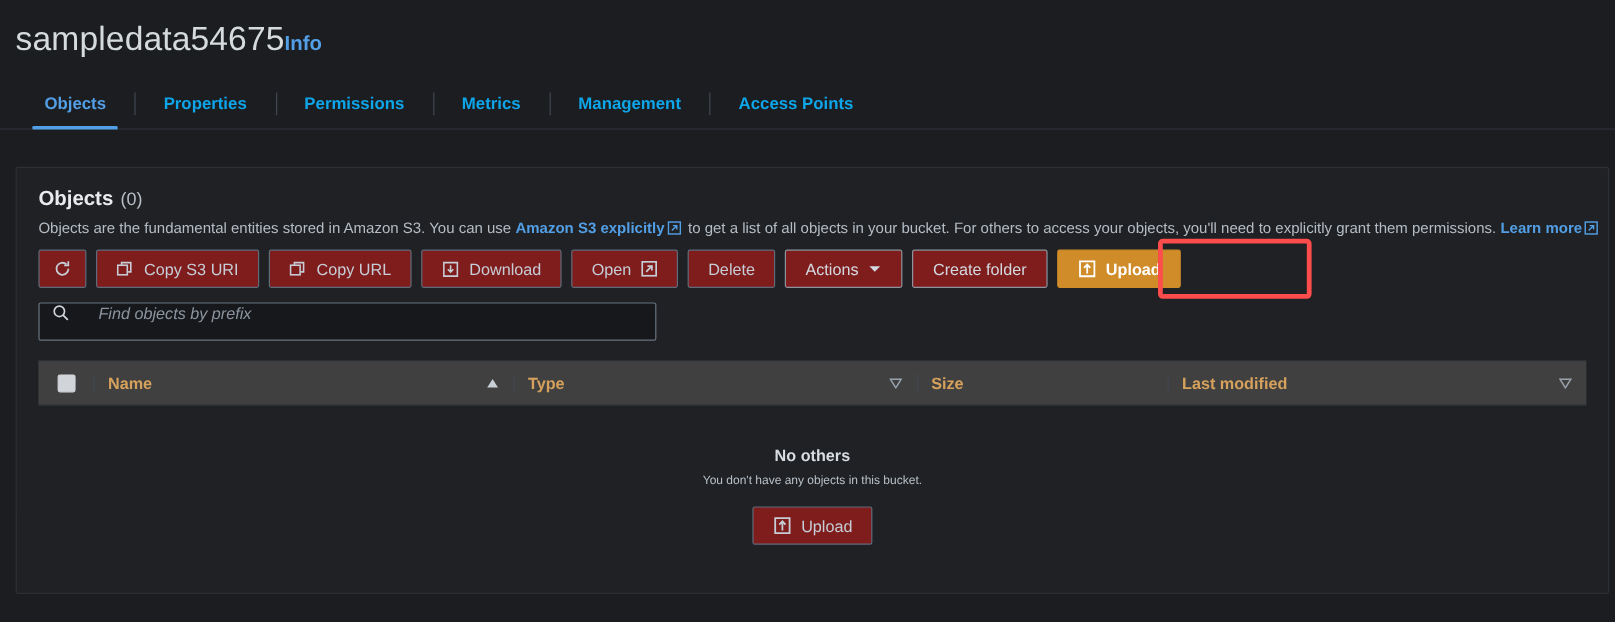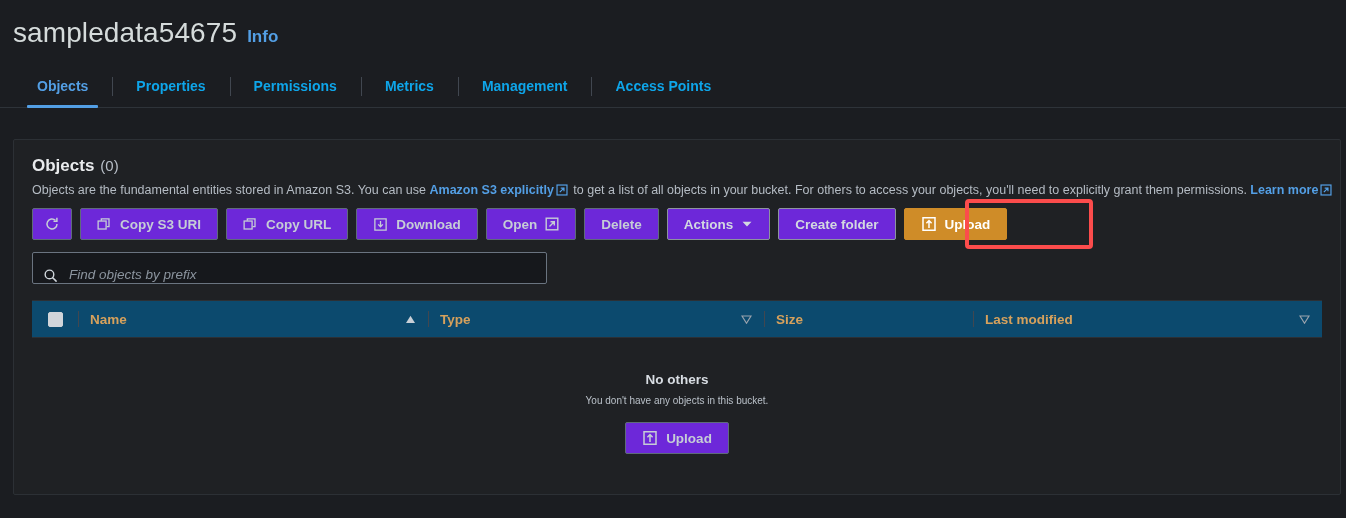--- a/index.html
+++ b/index.html
@@ -8,21 +8,21 @@
     width: 1346px; height: 518px;
     background: #1b1d21;
     font-family: "Liberation Sans", sans-serif;
     overflow: hidden;
   }
   .page { position: relative; width: 1346px; height: 518px; background: #1b1d21; }
 
   
   .page-header {
     padding: 16px 0 0 13px;
-    display: flex; align-items: baseline; gap: 10px;
+    display: flex; align-items: baseline; 
   }
   .bucket-title {
     font-size: 28px; font-weight: 400; color: #d5dbdb;
     letter-spacing: 0.1px; line-height: 34px;
   }
   .info-link {
     font-size: 17px; font-weight: 700; color: #539fe5;
     cursor: pointer; text-decoration: none;
   }
 
@@ -76,57 +76,57 @@
   }
 
   
   .toolbar {
     margin-top: 10px; display: flex; align-items: center; gap: 8px;
     position: relative;
   }
   .btn {
     display: inline-flex; align-items: center; justify-content: center;
     gap: 8px; height: 32px; padding: 0 16px;
-    background: #6d28d9; border: 1px solid #5f6b7a; border-radius: 2px;
-    font-size: 13.5px; font-weight: 700; color: #c6cdd6;
+    background: #7f1d1d; border: 1px solid #5f6b7a; border-radius: 2px;
+    font-size: 13.5px; font-weight: 400; color: #c6cdd6;
     cursor: pointer; white-space: nowrap;
   }
   .btn.icon-only { padding: 0 11px; }
   .btn.strong { border-color: #8d949e; color: #d3d9e0; }
   .btn-upload-primary {
     background: #cf8c28; border: 1px solid #cf8c28; color: #ffffff;
     font-weight: 700;
   }
   .highlight-ring {
     position: absolute; left: 933px; top: -9px;
     width: 128px; height: 50px;
     border: 4px solid #fc4c4c; border-radius: 4px;
     pointer-events: none;
   }
 
   
   .search-row { margin-top: 12px; }
   .search-box {
     position: relative; width: 515px; height: 32px;
     background: #16181c; border: 1px solid #6a7480; border-radius: 2px;
-    display: flex; align-items: flex-end; padding: 0 10px; gap: 9px;
+    display: flex; align-items: flex-start; padding: 0 10px; gap: 22px;
   }
   .search-input {
     flex: 1; background: transparent; border: 0; outline: none;
     font-family: "Liberation Sans", sans-serif;
     font-size: 13.5px; color: #d5dbdb;
   }
   .search-input::placeholder { color: #8b949e; font-style: italic; }
 
   
   .table { margin-top: 16px; }
   .thead {
     display: flex; align-items: center; height: 38px;
     border-top: 1px solid #2c3035; border-bottom: 1px solid #2c3035;
-    background: #0c4a6e;
+    background: #404040;
   }
   .th {
     position: relative; display: flex; align-items: center;
     height: 100%; color: #d6a15c; font-size: 13.5px; font-weight: 700;
     padding: 0 12px;
   }
   .th.check { width: 46px; justify-content: center; padding: 0; }
   .th.name { width: 350px; }
   .th.type { width: 336px; }
   .th.modified { width: 349px; }

